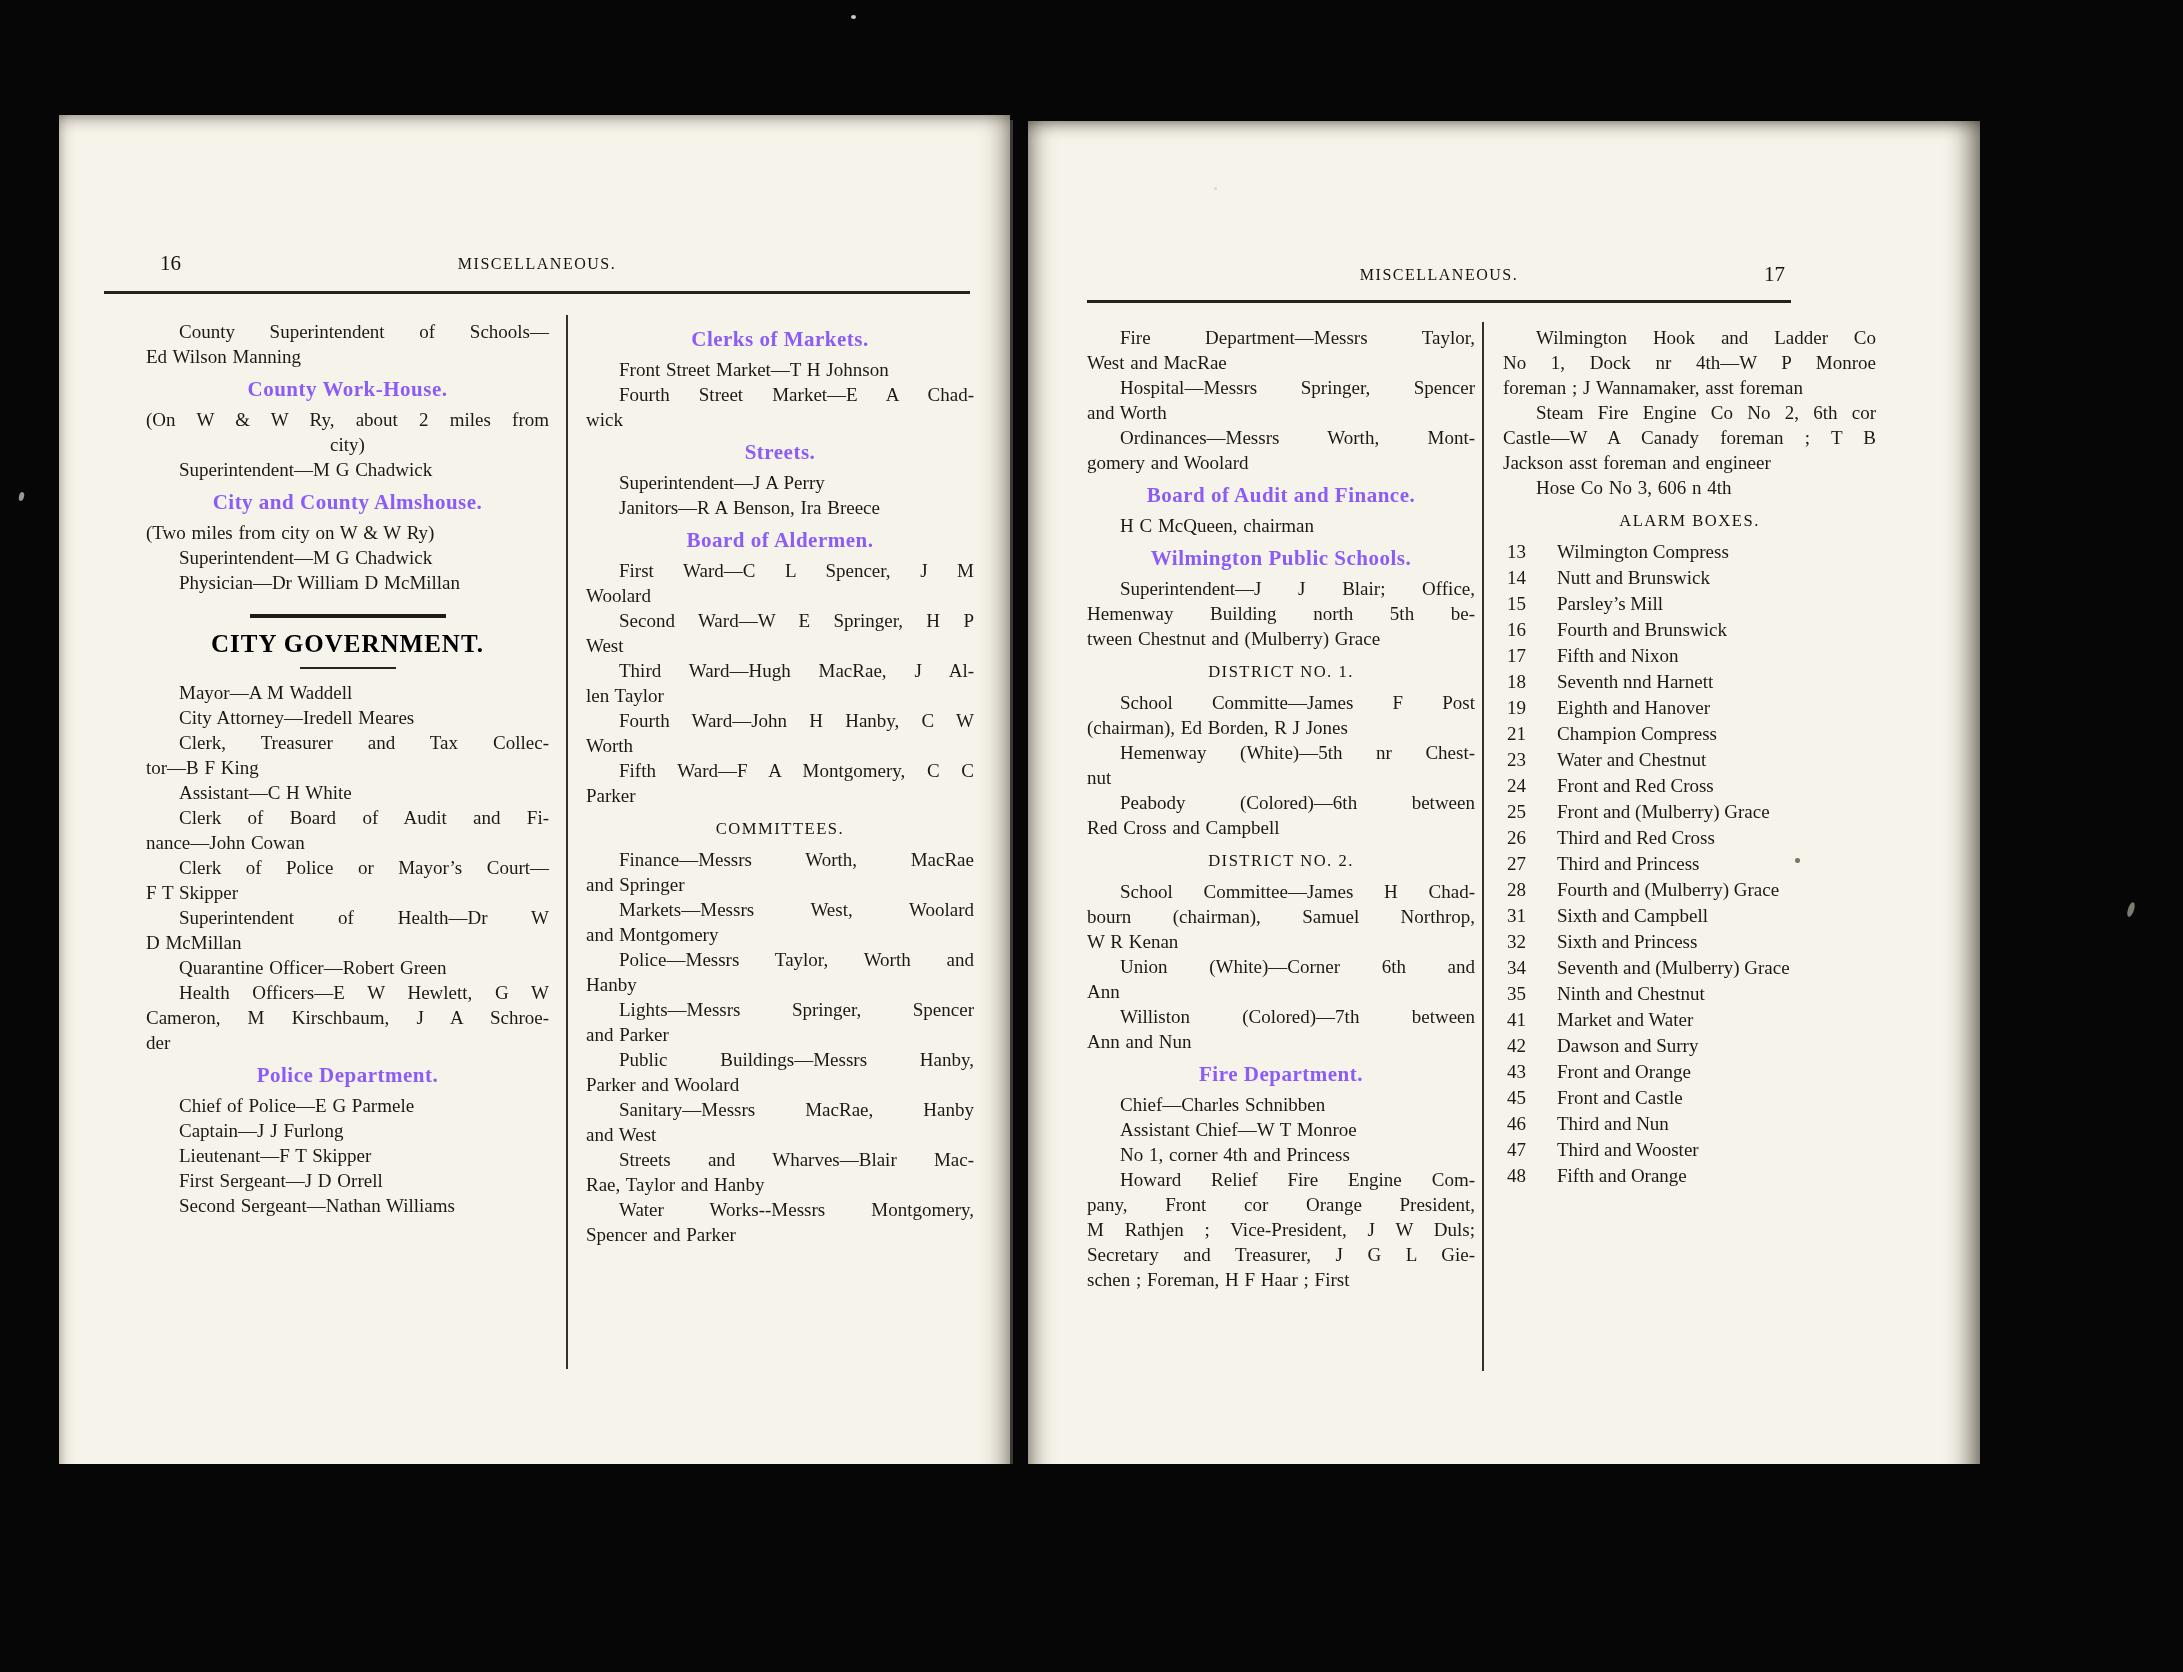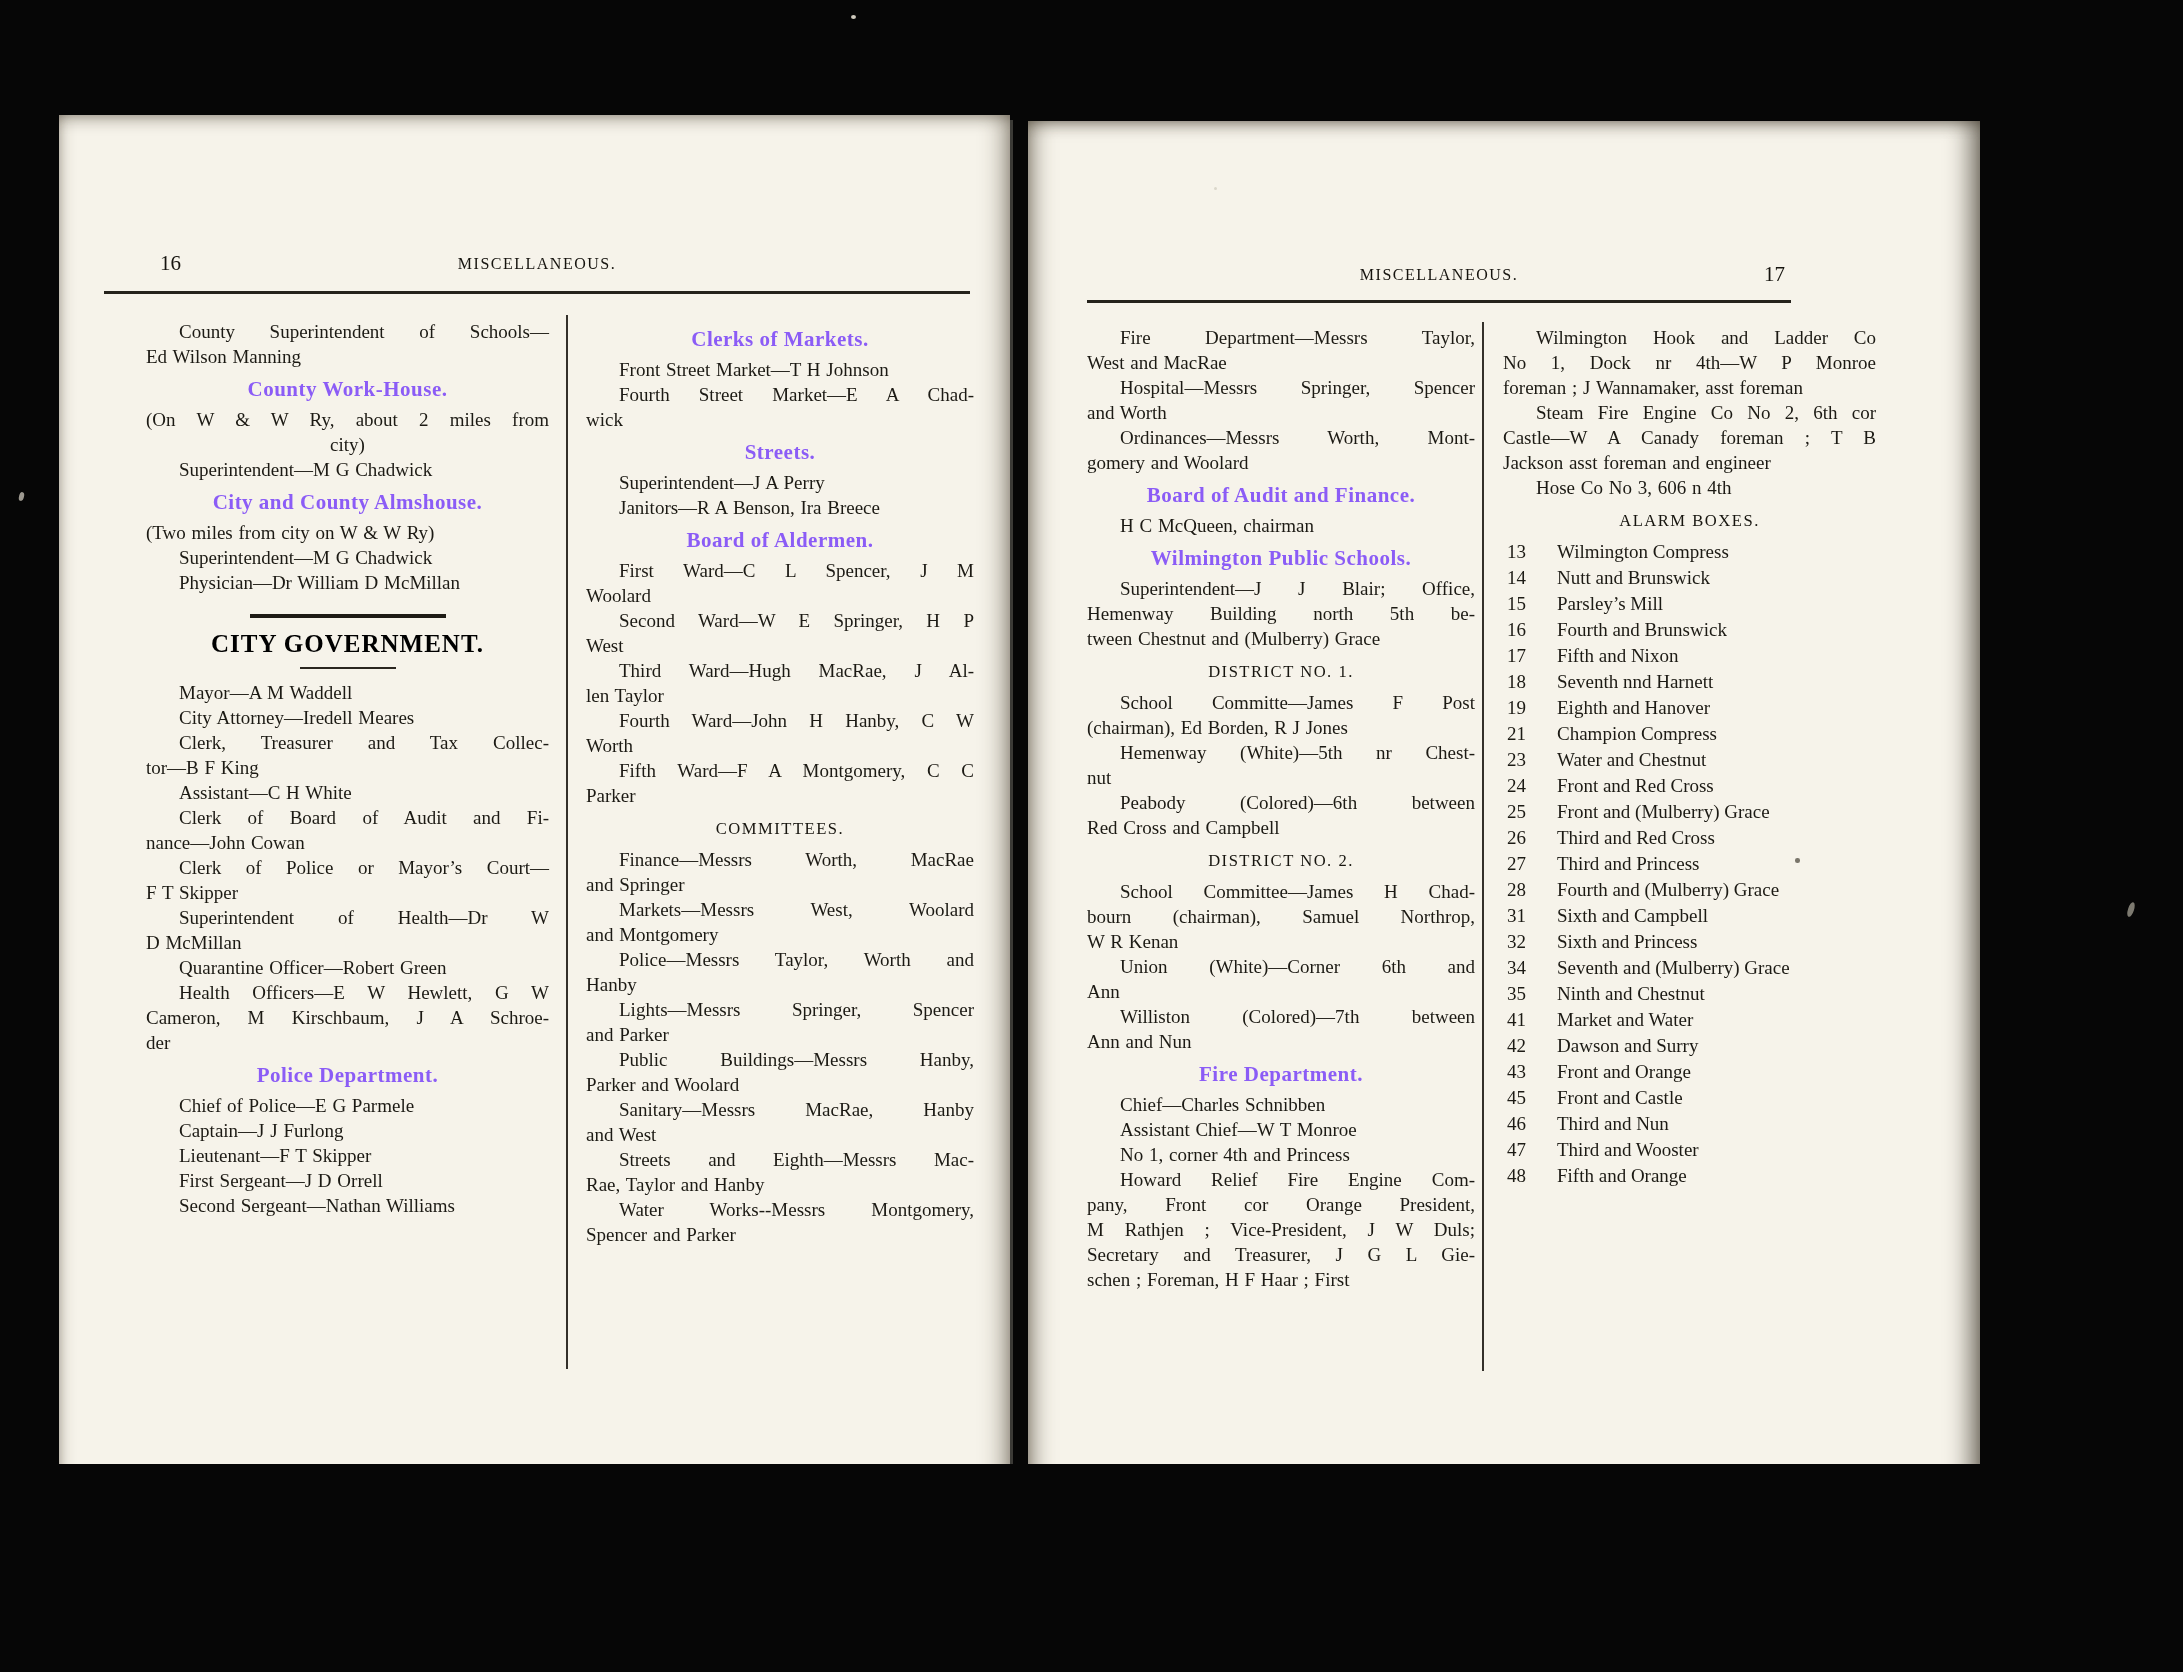--- a/index.html
+++ b/index.html
@@ -232,21 +232,21 @@
         </div>
         <div class="para">
           <div class="ln ind">Public Buildings—Messrs Hanby,</div>
           <div class="ln last">Parker and Woolard</div>
         </div>
         <div class="para">
           <div class="ln ind">Sanitary—Messrs MacRae, Hanby</div>
           <div class="ln last">and West</div>
         </div>
         <div class="para">
-          <div class="ln ind">Streets and Eighth—Messrs Mac-</div>
+          <div class="ln ind">Streets and Wharves—Blair Mac-</div>
           <div class="ln last">Rae, Taylor and Hanby</div>
         </div>
         <div class="para">
           <div class="ln ind">Water Works--Messrs Montgomery,</div>
           <div class="ln last">Spencer and Parker</div>
         </div>
       </div>
   </div>
 
   <div class="page page-right">

